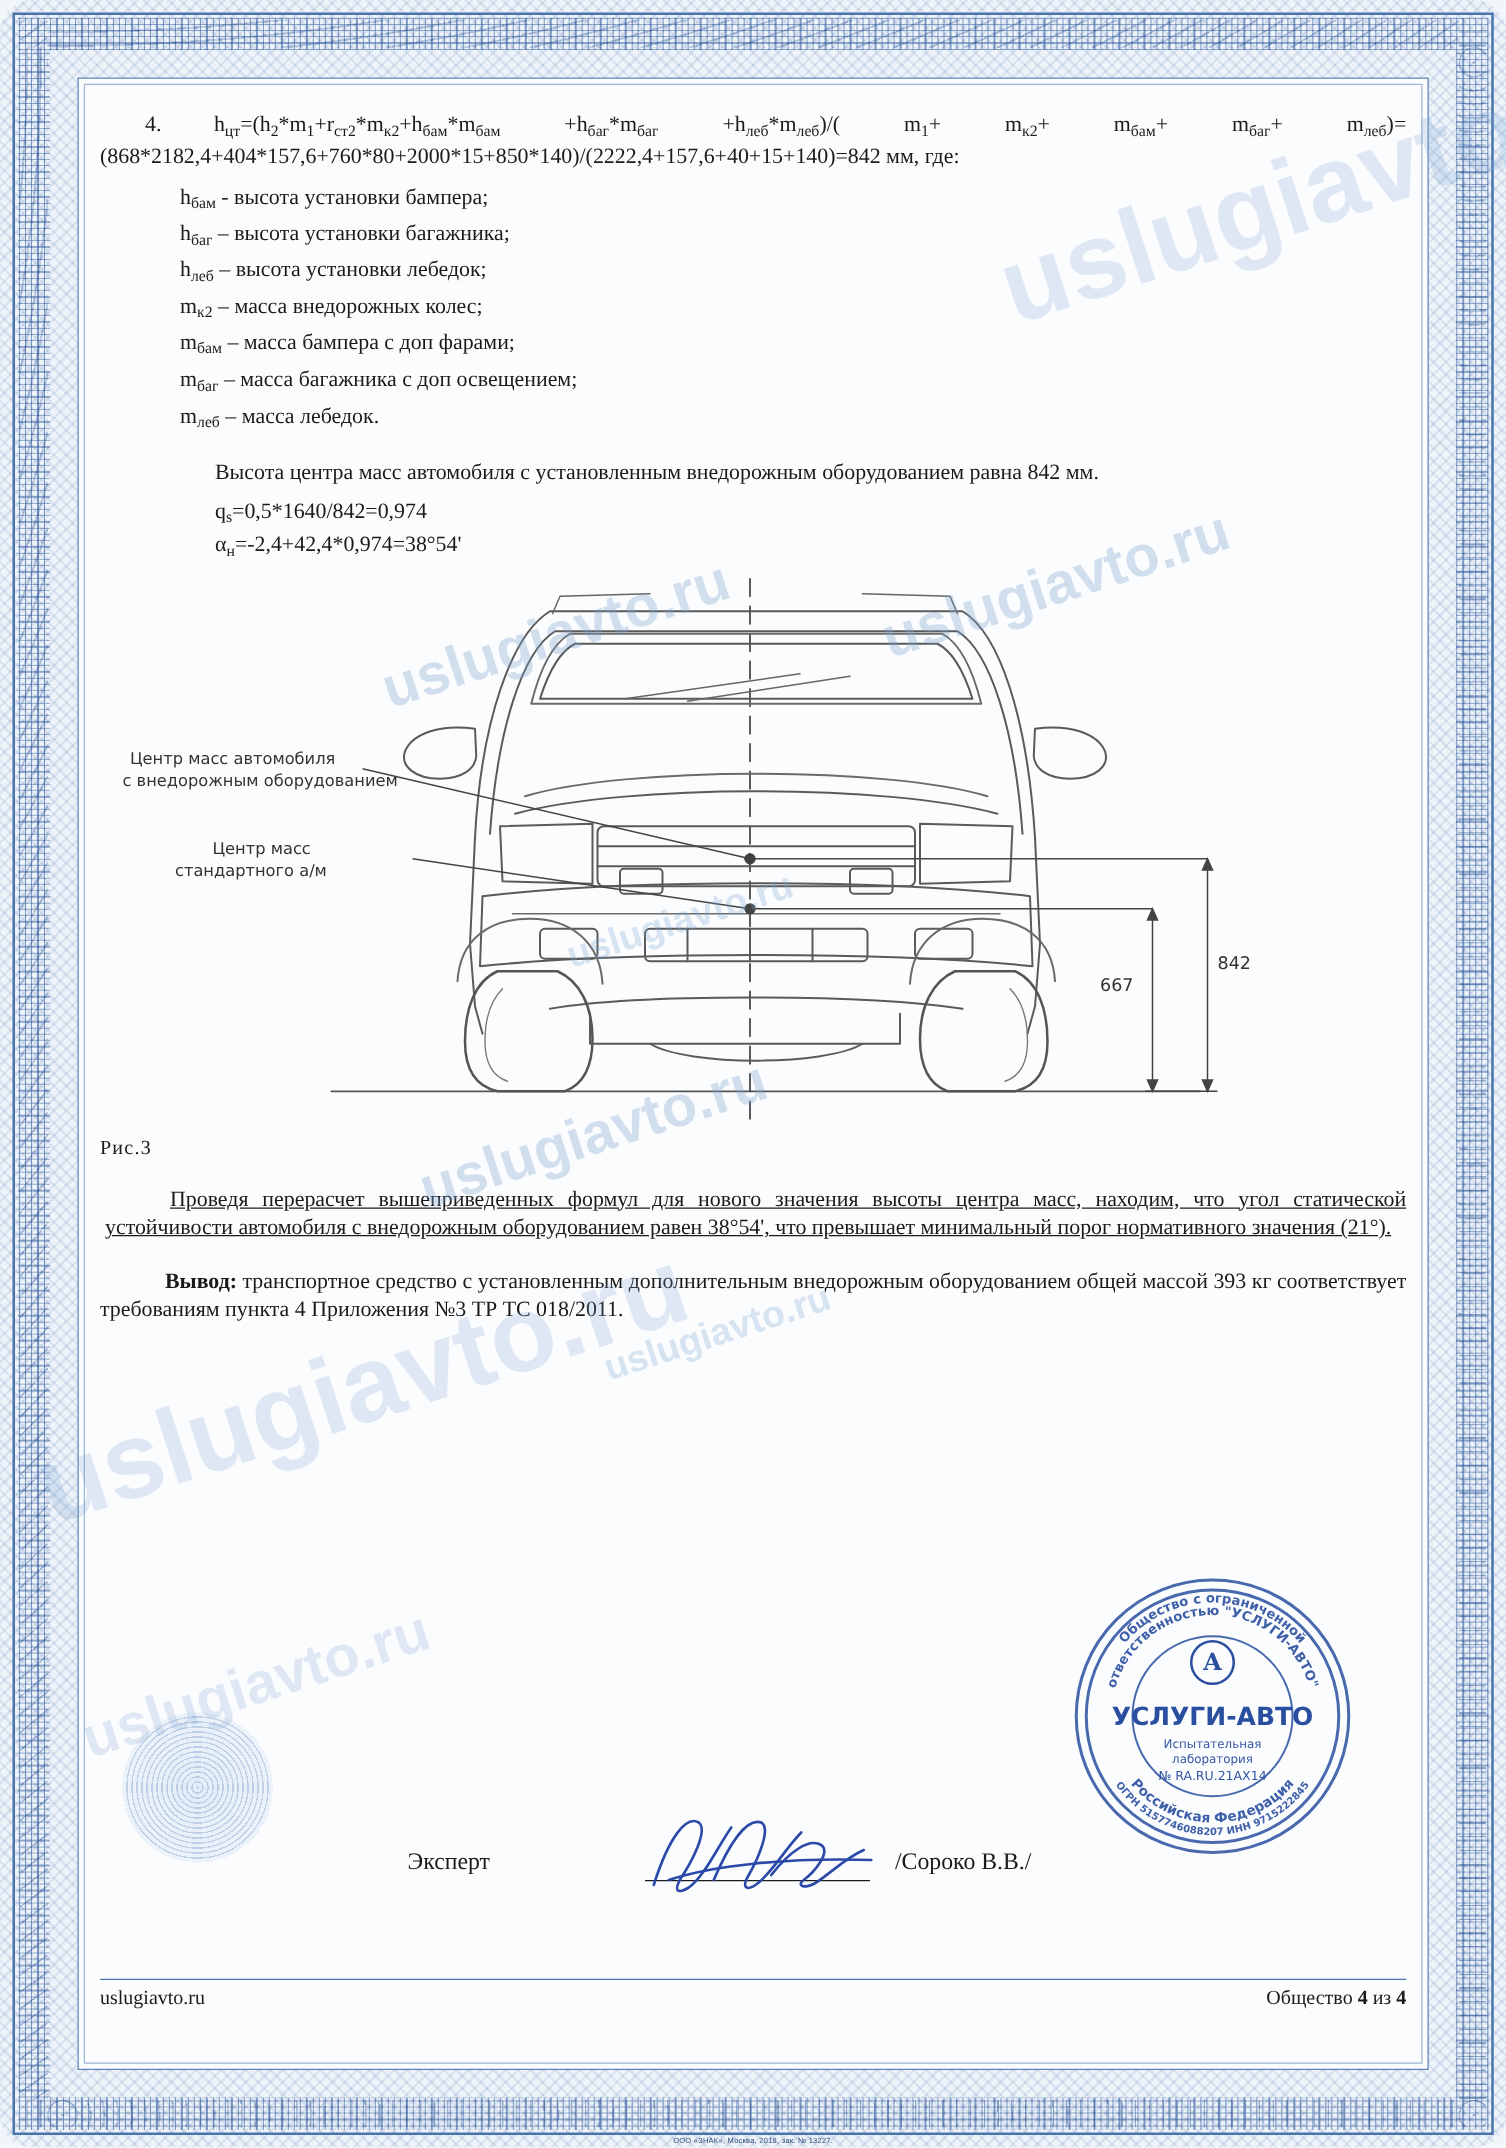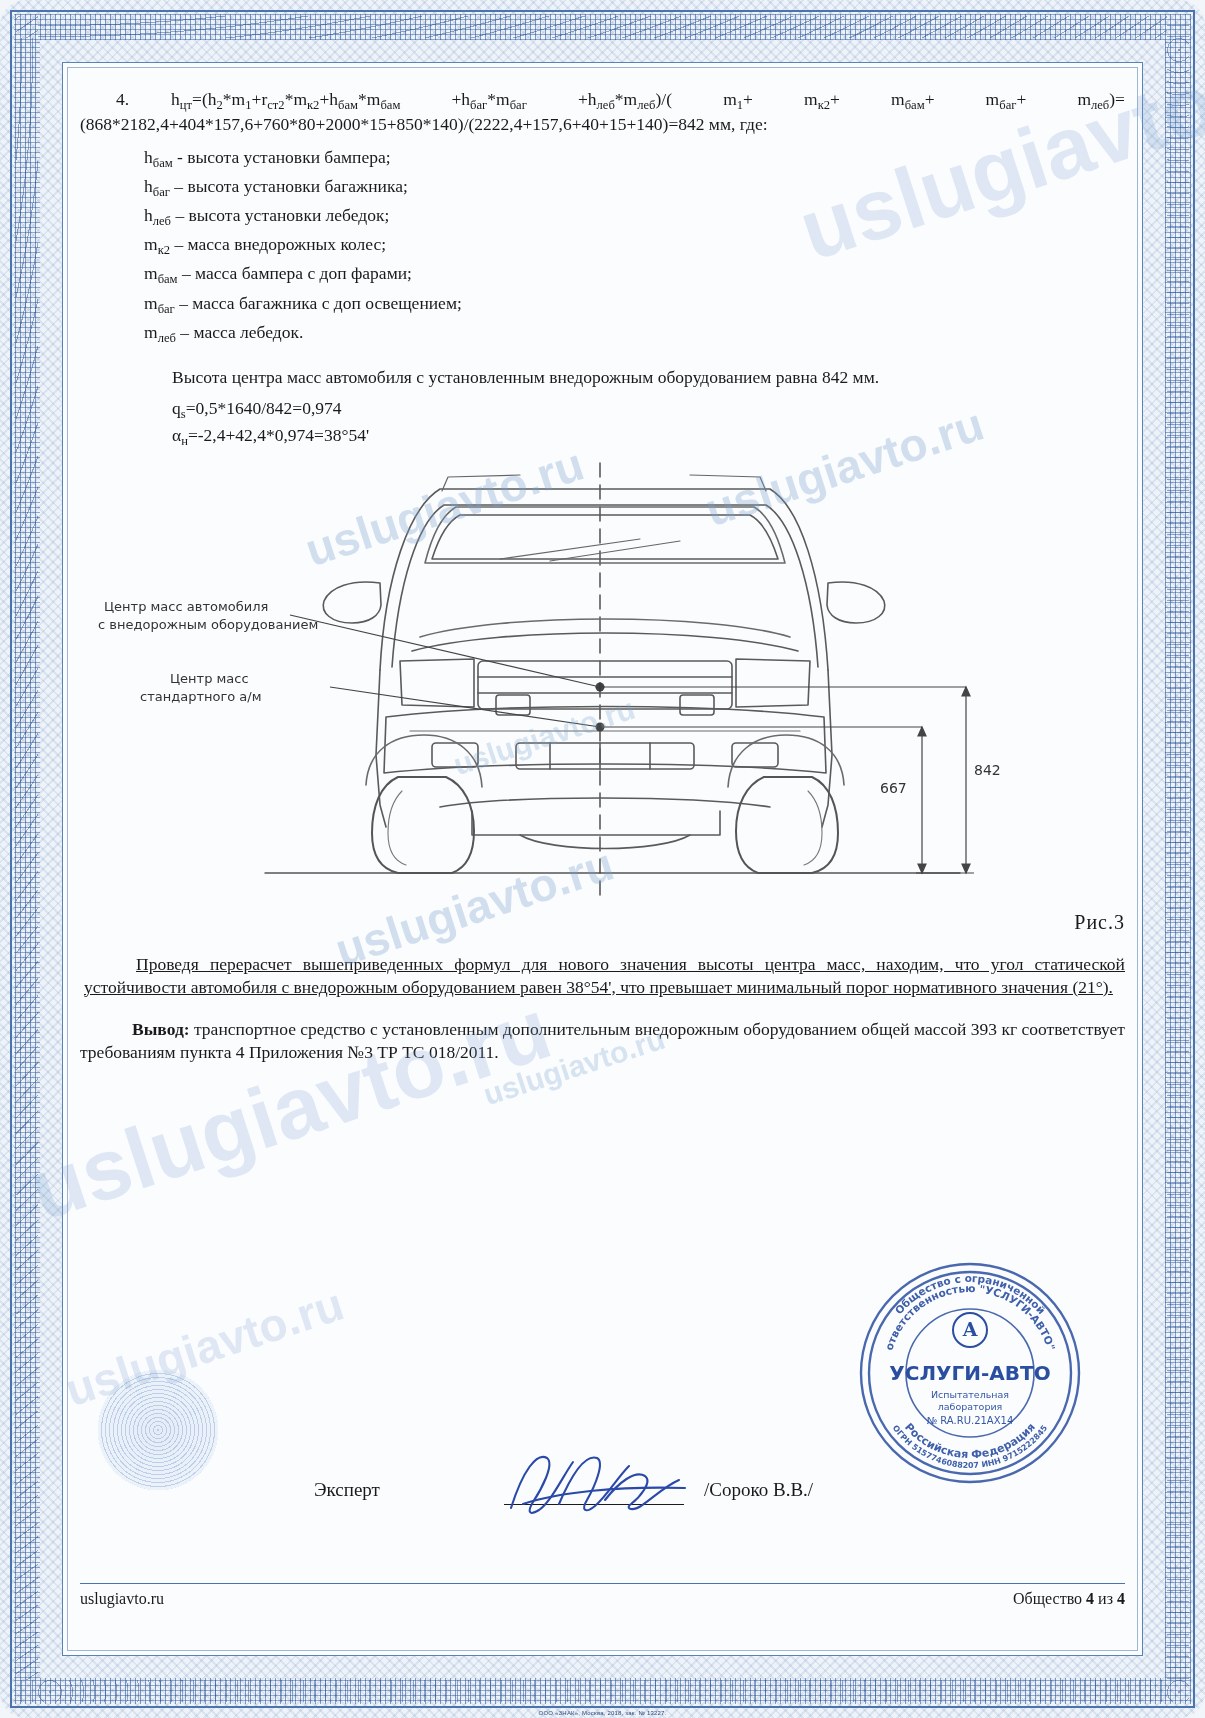--- a/index.html
+++ b/index.html
@@ -71,30 +71,30 @@
 
   .formula{margin:8px 0 0 0;}
   .deflist{margin:10px 0 0 64px;}
   .deflist div{margin-bottom:4px;}
   .blockA{margin:20px 0 0 0;}
   .blockB{margin:8px 0 0 92px;}
   .blockB div{margin-bottom:2px;}
 
   
   .figure{position:relative;height:470px;margin-top:6px;}
-  .figcap{text-align:right;font-size:20px;letter-spacing:1px;margin-top:-16px;}
+  .figcap{text-align:left;font-size:16px;letter-spacing:1px;margin-top:-16px;}
 
   .tail{margin-top:18px;}
   .tail p{margin:0 0 0 4px;text-indent:52px;text-decoration:underline;}
   .concl{margin-top:20px;text-indent:52px;}
   .concl b{font-weight:bold;}
 
   
   .sigrow{
-    position:absolute;left:4px;right:0;bottom:118px;height:60px;text-decoration:underline;
+    position:absolute;left:16px;right:0;bottom:118px;height:60px;text-decoration:underline;
   }
   .sig-expert{position:absolute;left:230px;top:18px;font-size:19px;}
   .sig-line{position:absolute;left:420px;top:44px;width:180px;border-bottom:1.6px solid #1b1b1b;}
   .sig-name{position:absolute;left:620px;top:18px;font-size:19px;}
   .sig-scribble{
     position:absolute;left:405px;top:-14px;width:220px;height:78px;
   }
 
   
   .stamp{

